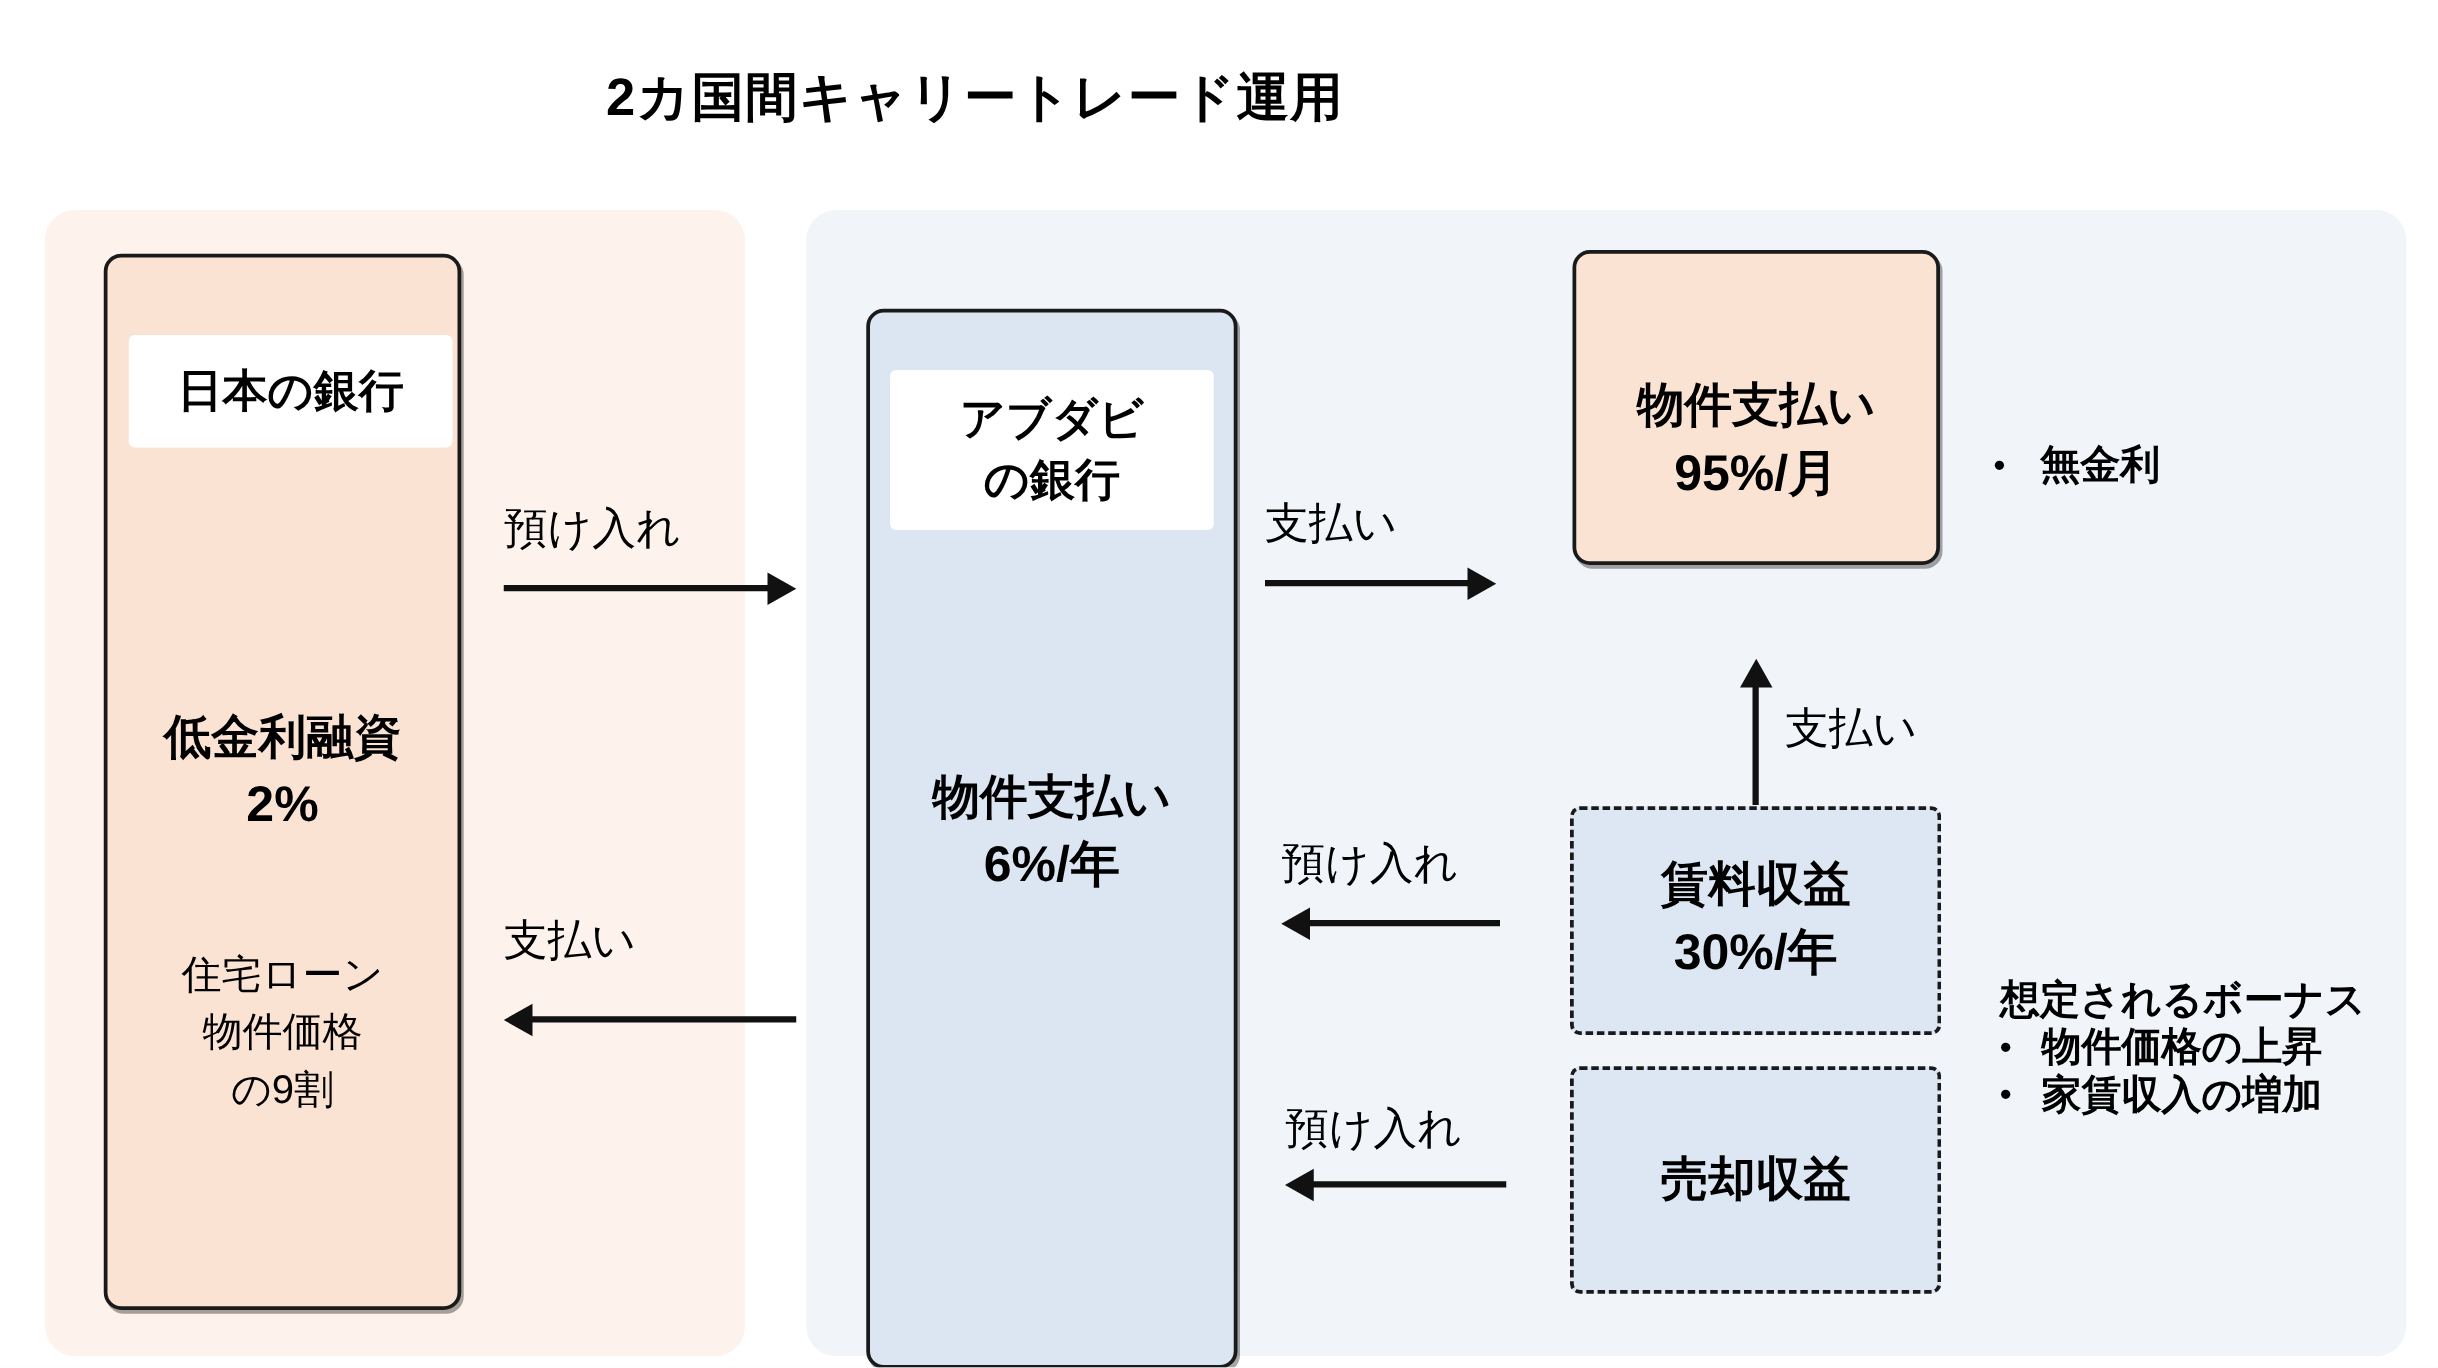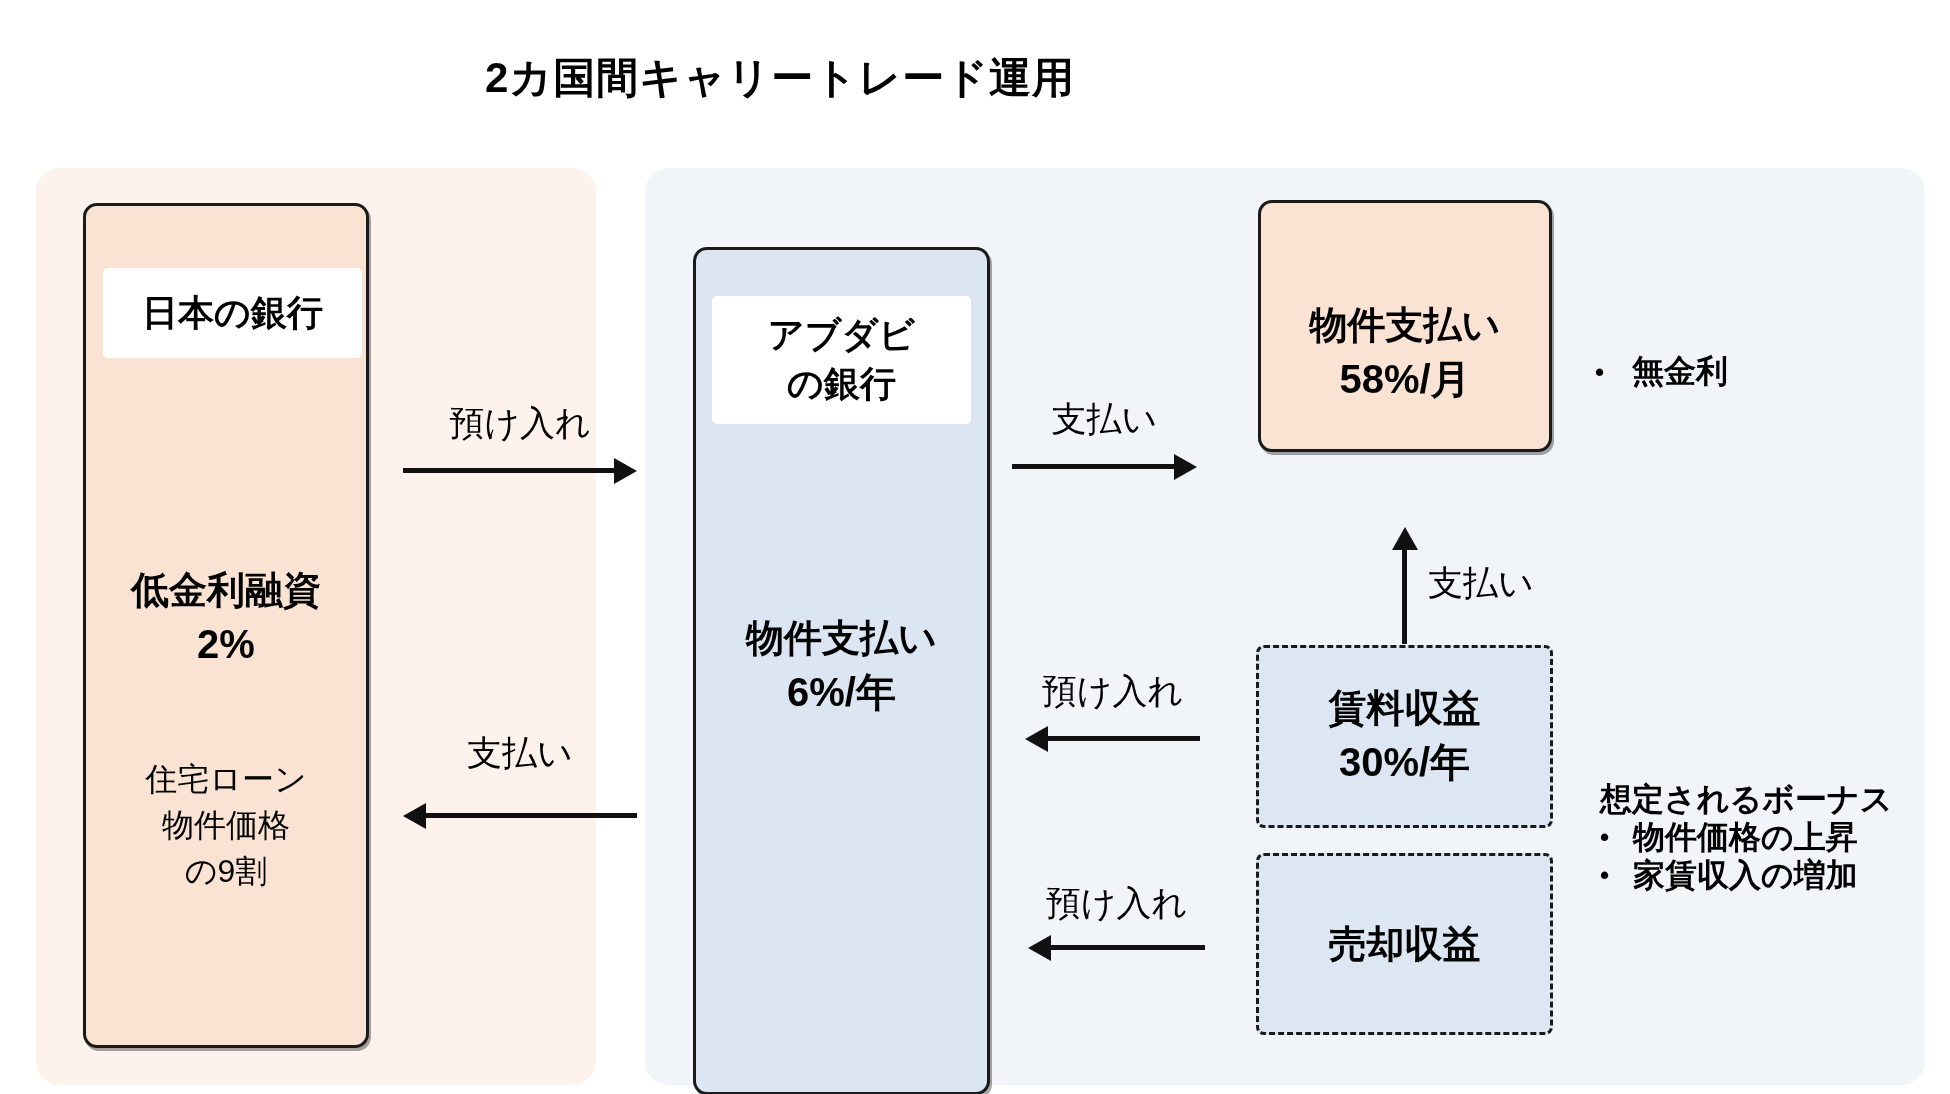--- a/index.html
+++ b/index.html
@@ -75,21 +75,21 @@
   .arrow-up .shaft{top:20px;bottom:0;left:10px;width:5px;}
   .arrow-up .head{top:0;left:0;border-left:13px solid transparent;border-right:13px solid transparent;border-bottom:23px solid #111;}
 
   .a1{left:403px;top:458px;width:234px;}
   .a2{left:403px;top:803px;width:234px;}
   .a3{left:1012px;top:454px;width:185px;}
   .a4{left:1392px;top:527px;height:117px;}
   .a5{left:1025px;top:726px;width:175px;}
   .a6{left:1028px;top:935px;width:177px;}
 
-  .arrow-label{position:absolute;font-size:35px;font-weight:500;text-align:center;line-height:1.2;}
+  .arrow-label{position:absolute;font-size:35px;font-weight:500;line-height:1.2;}
   .al1{left:403px;top:402px;width:234px;}
   .al2{left:403px;top:732px;width:234px;}
   .al3{left:1012px;top:398px;width:185px;}
   .al4{left:1428px;top:562px;width:120px;text-align:left;}
   .al5{left:1025px;top:670px;width:175px;}
   .al6{left:1028px;top:882px;width:177px;}
 </style>
 </head>
 <body>
 
@@ -115,21 +115,21 @@
     <div class="bank-label">
       <div>アブダビ</div>
       <div>の銀行</div>
     </div>
     <div class="txt t-bold t-38 ad-invest-title">物件支払い</div>
     <div class="txt t-bold t-40 ad-invest-rate">6%/年</div>
   </div>
 
   <div class="box box-solid box-peach property-box">
     <div class="txt t-bold t-38 prop-title">物件支払い</div>
-    <div class="txt t-bold t-40 prop-rate">58%/月</div>
+    <div class="txt t-bold t-40 prop-rate">95%/月</div>
   </div>
 
   <div class="note-row note-mukinri">
     <span class="bullet">•</span>
     <span>無金利</span>
   </div>
 
   <div class="box box-dashed rental-box">
     <div class="txt t-bold t-38 rental-title">賃料収益</div>
     <div class="txt t-bold t-40 rental-rate">30%/年</div>

